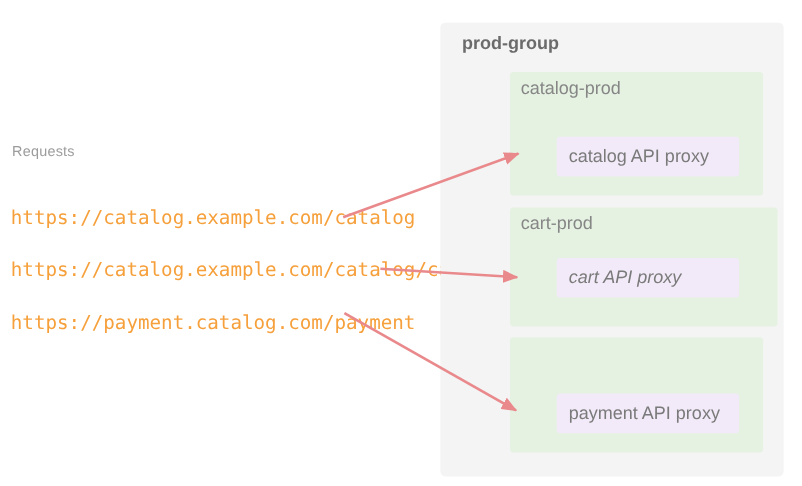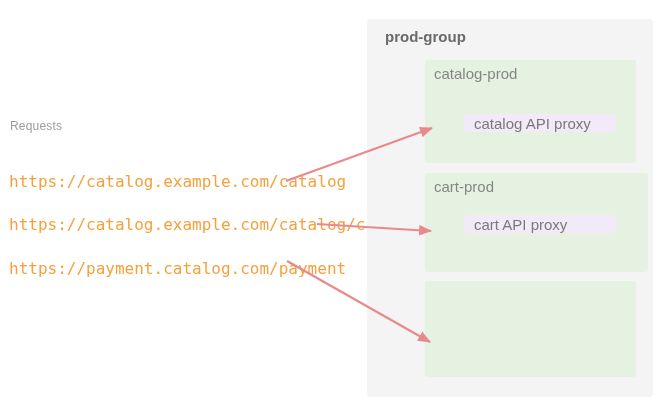--- a/index.html
+++ b/index.html
@@ -75,28 +75,28 @@
     left: 9px;
     top: 5px;
     font-size: 15px;
     line-height: 18px;
     color: var(--env-label-text, #868686);
   }
   .proxy-box {
     position: absolute;
     left: 39px;
     width: 152px;
-    height: 18px;
+    height: 33px;
     background: var(--proxy-bg, #f2eaf8);
     border-radius: 3px;
     display: flex;
     align-items: center;
   }
   .proxy-0 { top: 54px; }
-  .proxy-1 { top: 42px; }
+  .proxy-1 { top: 42px; font-style: italic; }
   .proxy-2 { top: 47px; }
   .proxy-label {
     padding-left: 10px;
     font-size: 15px;
     color: var(--proxy-label-text, #7a7a7a);
     white-space: nowrap;
   }
 
   
   .arrows-layer {
@@ -139,20 +139,23 @@
     </div>
 
     <div class="env-box env-1">
       <div class="env-label">cart-prod</div>
       <div class="proxy-box proxy-1">
         <span class="proxy-label">cart API proxy</span>
       </div>
     </div>
 
     <div class="env-box env-2">
+      <div class="proxy-box proxy-2">
+        <span class="proxy-label">payment API proxy</span>
+      </div>
     </div>
   </div>
 
   <svg class="arrows-layer" viewBox="0 0 668 405" xmlns="http://www.w3.org/2000/svg">
     <defs>
       <marker id="arrowhead" viewBox="0 0 12 10" refX="11" refY="5" markerWidth="13" markerHeight="11" orient="auto" markerUnits="userSpaceOnUse">
         <path d="M0,0 L12,5 L0,10 Z"></path>
       </marker>
     </defs>
     <line x1="286" y1="181" x2="432" y2="128" marker-end="url(#arrowhead)"></line>

